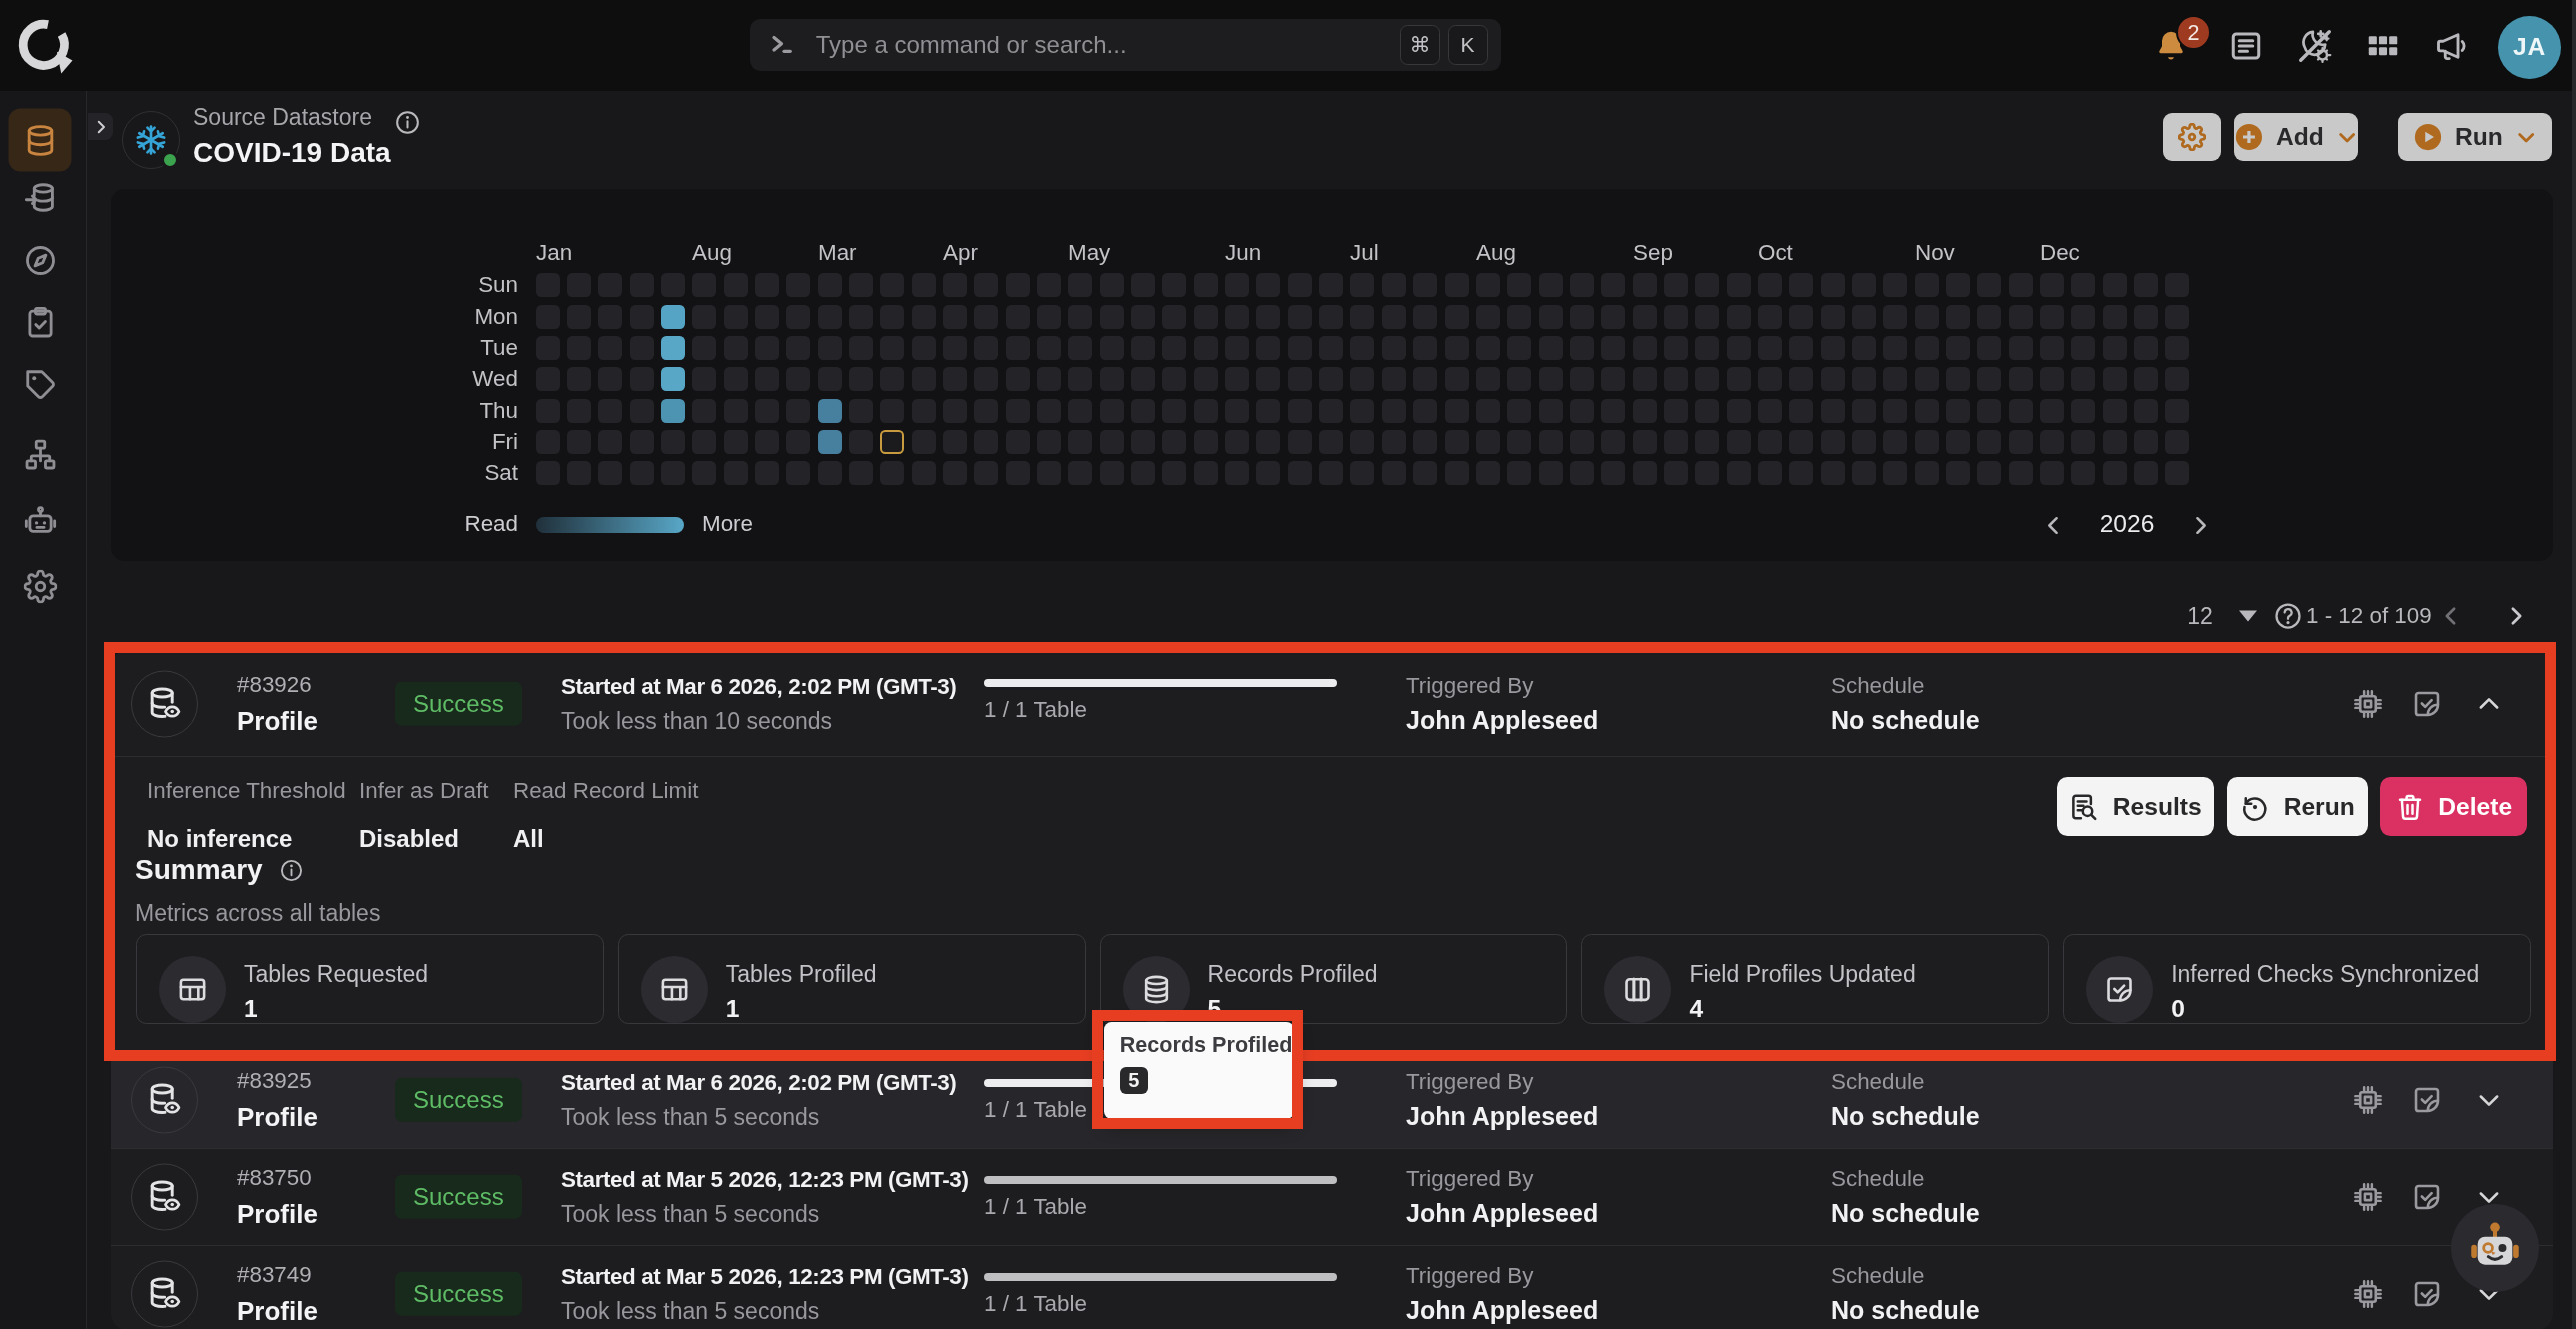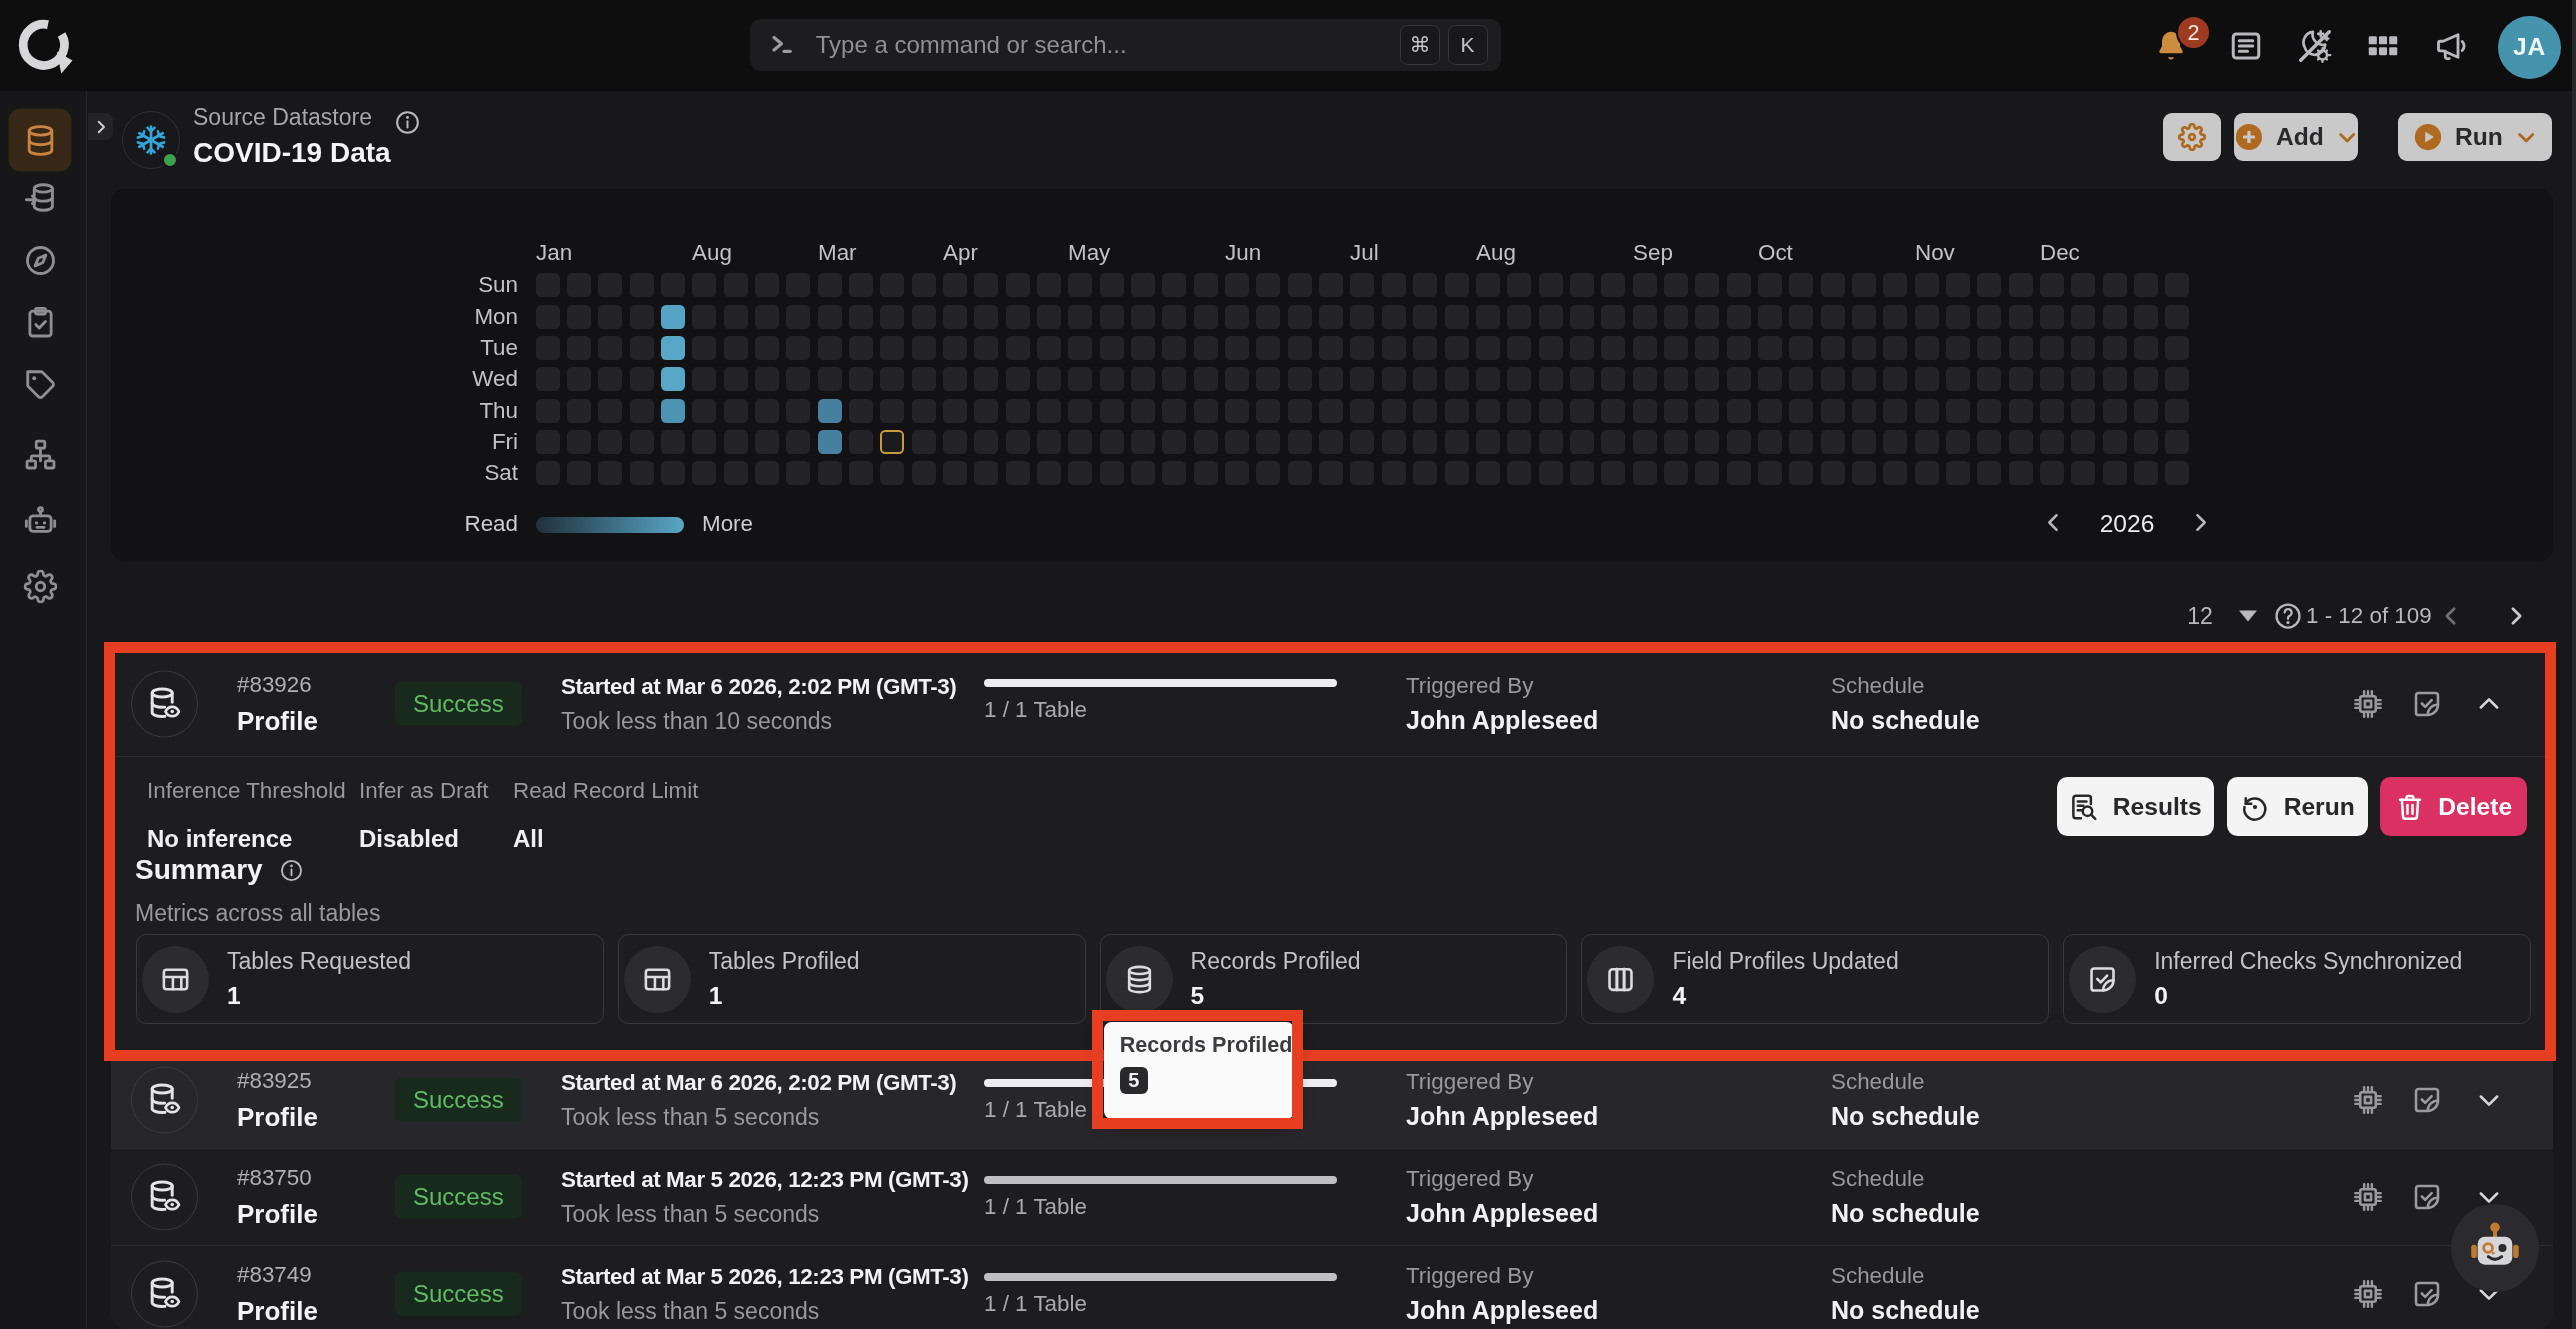--- a/index.html
+++ b/index.html
@@ -71,21 +71,21 @@
   
   #heatmap-panel { position:absolute; left:111px; top:189px; width:2442px; height:372px; background:#121214; border-radius:13.4px; }
   .hm-month { position:absolute; top:51px; font-size:22.4px; color:#c3c3c7; }
   .hm-day { position:absolute; width:407px; text-align:right; font-size:22.4px; color:#c3c3c7; transform:translateY(-50%); }
   .hm-cell { position:absolute; width:24px; height:24px; border-radius:5.2px; background:#242428; }
   .hm-cell.outlined { background:#1b1b1e; border:2.2px solid #c89b3e; }
   #hm-legend-less { position:absolute; left:0; width:407px; text-align:right; top:335px; transform:translateY(-50%); font-size:22.4px; color:#cdcdd1; }
   #hm-legend-more { position:absolute; left:591px; top:335px; transform:translateY(-50%); font-size:22.4px; color:#cdcdd1; }
   #hm-gradient { position:absolute; left:425px; top:328px; width:148px; height:15.7px; border-radius:8.2px;
     background:linear-gradient(90deg,#1e2c36,#58a7c7); }
-  #hm-year-nav { position:absolute; left:1930px; top:335px; transform:translateY(-50%); display:flex; align-items:flex-start; gap:25px; }
+  #hm-year-nav { position:absolute; left:1930px; top:335px; transform:translateY(-50%); display:flex; align-items:flex-end; gap:25px; }
   #hm-year-nav .nav-chev { width:25px; height:25px; color:#b9b9bd; stroke-width:2.4; }
   #hm-year { font-size:24.6px; color:#ebebee; min-width:72px; text-align:center; }
 
   
   #pagination { position:absolute; left:0; top:597px; width:2336px; height:37px; color:#b9b9bd; font-size:23px; }
   #page-size { position:absolute; left:2200px; top:50%; transform:translate(-50%,-50%); }
   #page-size-caret { position:absolute; left:2248px; top:50%; transform:translate(-50%,-50%); width:0; height:0; border-left:9.7px solid transparent; border-right:9.7px solid transparent; border-top:11.2px solid #b9b9bd; }
   #page-help { position:absolute; left:2288px; top:50%; transform:translate(-50%,-50%); width:30px; height:30px; }
   #page-range { position:absolute; left:2306px; font-size:22.4px; top:50%; transform:translateY(-50%); white-space:nowrap; }
   #page-prev { position:absolute; left:2451px; top:50%; transform:translate(-50%,-50%); width:25px; height:25px; color:#707074; stroke-width:2.6; }
@@ -131,21 +131,21 @@
   .xbtn { position:absolute; top:20px; height:59px; border-radius:10.4px; background:#f4f4f4; color:#28282a;
     display:flex; align-items:center; justify-content:center; gap:13.4px; font-size:24.6px; font-weight:bold; }
   .xbtn svg { width:30px; height:30px; }
   #btn-results { left:1946px; width:157px; }
   #btn-rerun { left:2116px; width:141px; }
   #btn-delete { left:2269px; width:147px; background:#da3062; color:#fff; }
   #summary-title { position:absolute; left:24px; top:97px; font-size:28px; font-weight:bold; color:#f2f2f4; display:flex; align-items:center; gap:16.4px; }
   #summary-title svg { width:25px; height:25px; color:#b9b9bd; }
   #summary-sub { position:absolute; left:24px; top:143px; font-size:23px; color:#98989d; }
   #metric-cards { position:absolute; left:25px; top:177px; width:2395px; height:90px; display:flex; gap:14px; }
-  .mcard { flex:1 1 0; border:1.5px solid #39393d; border-radius:10.4px; display:flex; align-items:center; padding:0 3px 0 5px; }
+  .mcard { flex:1 1 0; border:1.5px solid #39393d; border-radius:10.4px; display:flex; align-items:flex-end; padding:0 3px 0 22px; }
   .mcard-ic { width:67px; height:67px; border-radius:50%; background:#2c2c30; color:#dcdcdf; display:flex; align-items:center; justify-content:center; flex:0 0 auto; }
   .mcard-ic svg { width:31px; height:31px; }
   .mcard-txt { margin-left:18px; }
   .mcard-label { font-size:23px; color:#c3c3c7; margin-bottom:7.5px; }
   .mcard-value { font-size:24.6px; font-weight:bold; color:#f2f2f4; }
 
   
   #tooltip { position:absolute; left:1104px; top:1022px; width:190px; height:97px; background:#fafafa; border-radius:7.5px; padding:10.4px 0 0 15.7px; box-shadow:0 6px 18px rgba(0,0,0,.45); z-index:30; }
   #tooltip-label { font-size:21.6px; font-weight:bold; color:#3c3c40; white-space:nowrap; }
   #tooltip-badge { margin-top:9px; width:28px; height:27px; background:#29292c; color:#f2f2f2; border-radius:6px; font-size:20px; font-weight:bold; display:flex; align-items:center; justify-content:center; }

